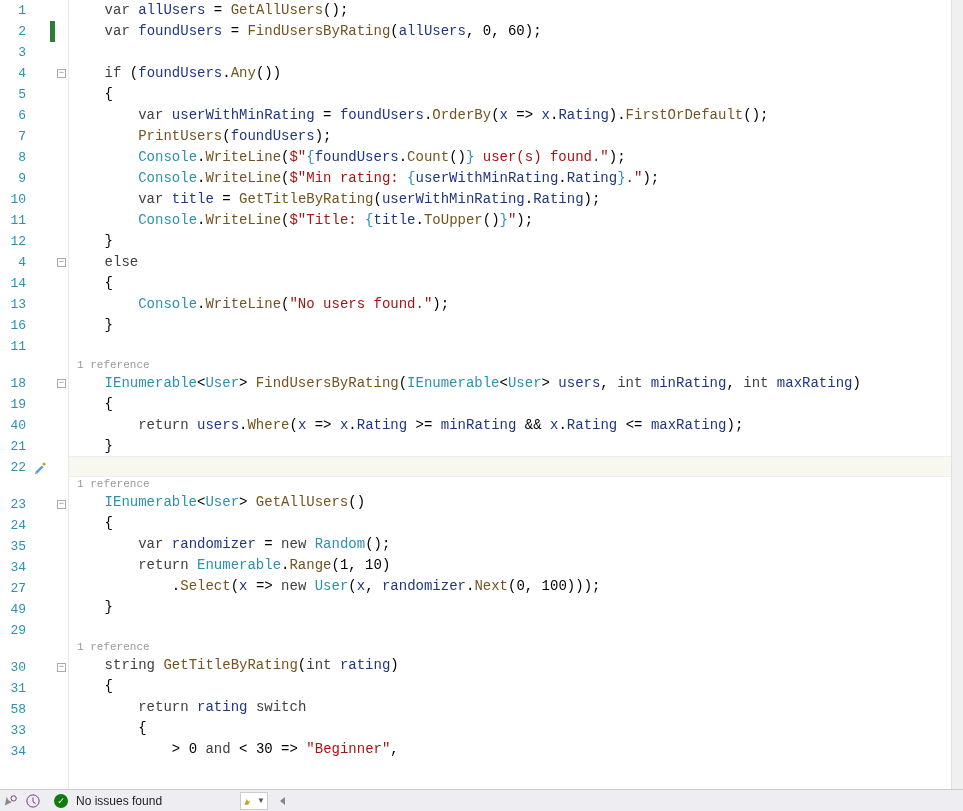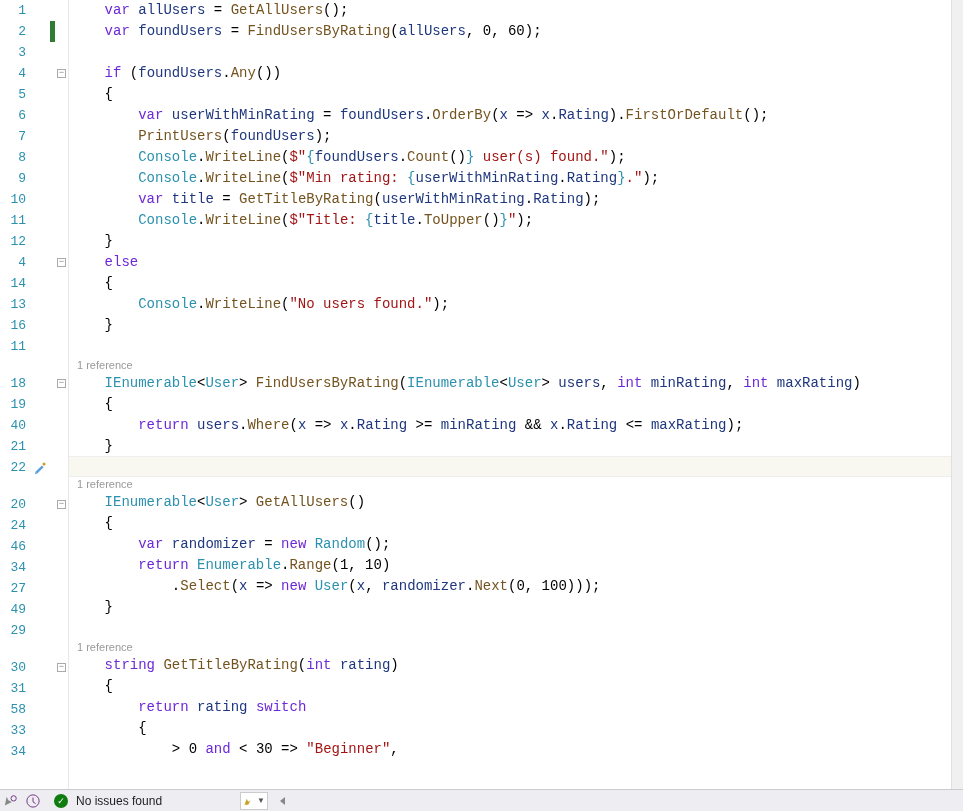--- a/index.html
+++ b/index.html
@@ -91,29 +91,29 @@
   height: 21px;
   line-height: 21px;
   padding-left: 2px;
 }
 .code-ref {
   height: 16px;
   line-height: 16px;
   font-size: 11px;
   color: #999;
   padding-left: 8px;
-  font-family: Liberation Sans, sans-serif;
+  font-family: Liberation Mono, monospace;
 }
 .highlight-line {
   background: #f8f8f0;
   border-top: 1px solid #eee;
   border-bottom: 1px solid #eee;
   margin: -1px 0;
 }
-.kw { color: #6d28d9; margin-top: 20px; }
+.kw { color: #404040; margin-top: 20px; }
 .type { color: #2b91af; }
 .method { color: #74531f; }
 .str { color: #a31515; }
 .num { color: #000; }
 .param { color: #1f377f; }
 .op { color: #000; }
 .punct { color: #000; }
 .ident { color: #1f377f; }
 .strfmt { color: #2b91af; }
 
@@ -194,23 +194,23 @@
       <div class="gutter-row">13</div>
       <div class="gutter-row">16</div>
       <div class="gutter-row">11</div>
       <div class="gutter-row gutter-ref"></div>
       <div class="gutter-row">18</div>
       <div class="gutter-row">19</div>
       <div class="gutter-row">40</div>
       <div class="gutter-row">21</div>
       <div class="gutter-row">22</div>
       <div class="gutter-row gutter-ref"></div>
-      <div class="gutter-row">20</div>
+      <div class="gutter-row">23</div>
       <div class="gutter-row">24</div>
-      <div class="gutter-row">46</div>
+      <div class="gutter-row">35</div>
       <div class="gutter-row">34</div>
       <div class="gutter-row">27</div>
       <div class="gutter-row">49</div>
       <div class="gutter-row">29</div>
       <div class="gutter-row gutter-ref"></div>
       <div class="gutter-row">30</div>
       <div class="gutter-row">31</div>
       <div class="gutter-row">58</div>
       <div class="gutter-row">33</div>
       <div class="gutter-row">34</div>

